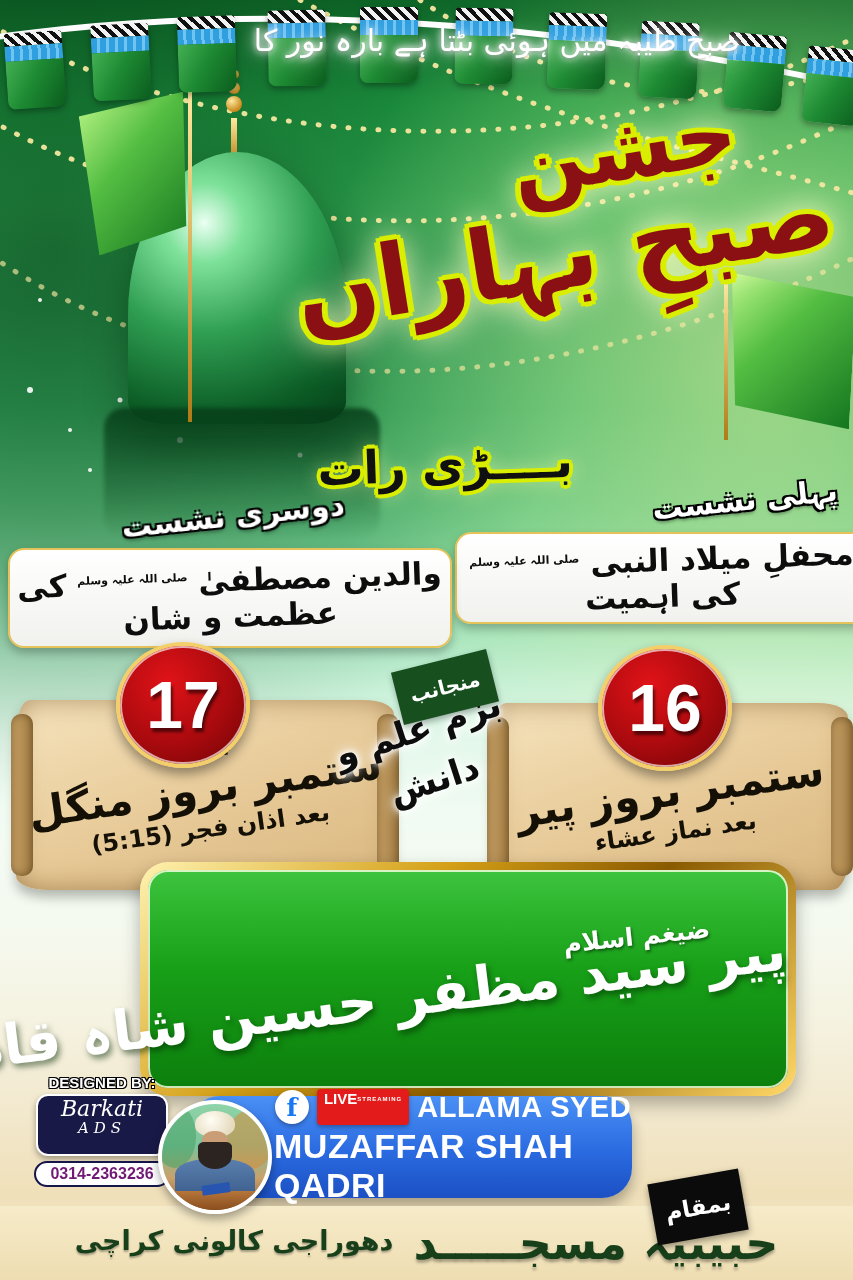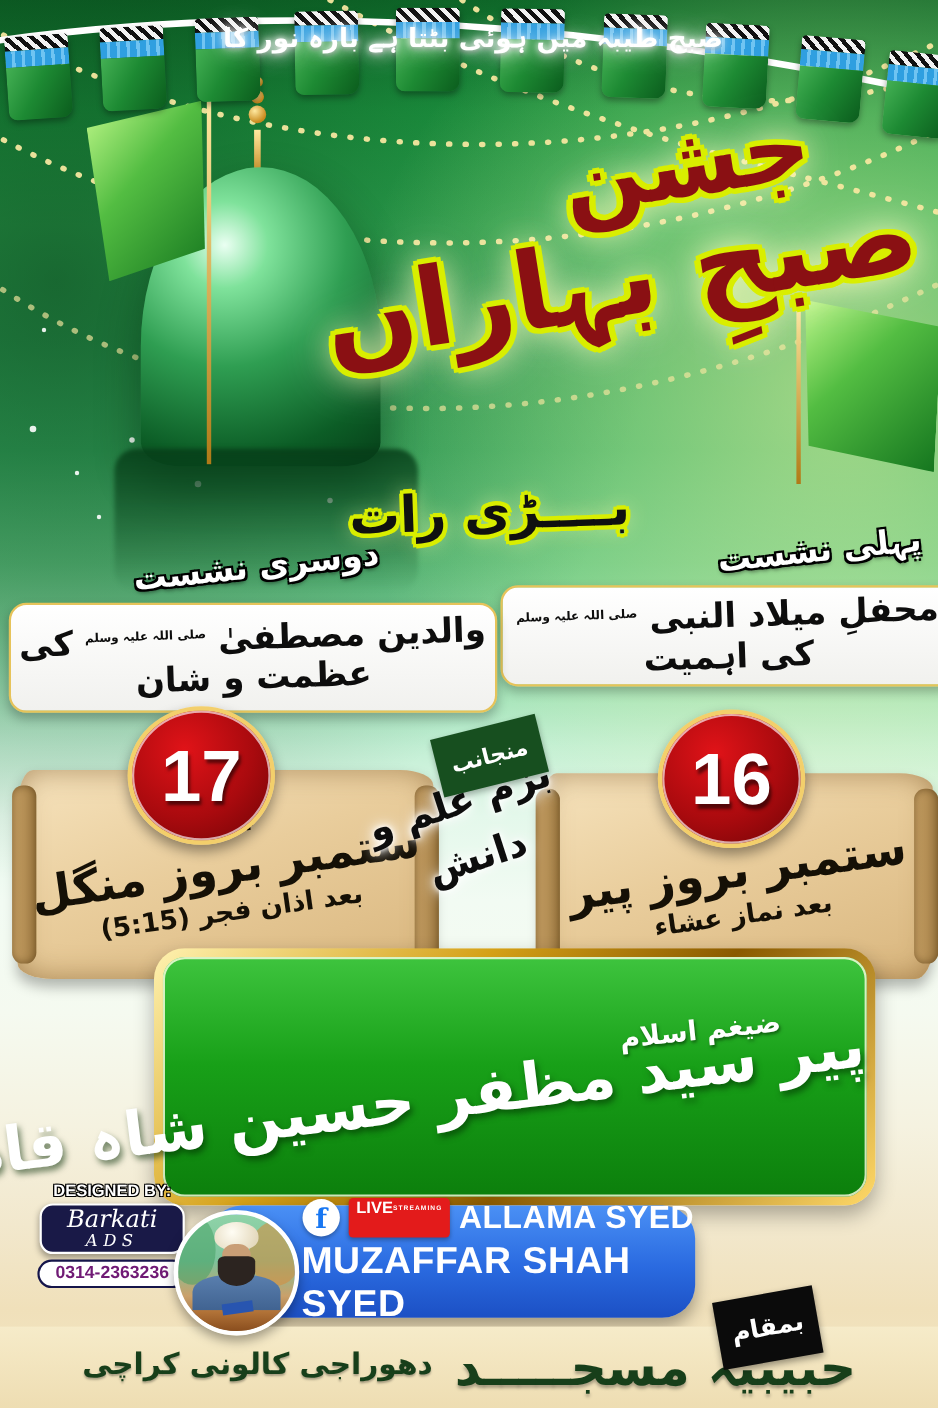--- a/index.html
+++ b/index.html
@@ -36,22 +36,22 @@
   .gflag .cloth{position:absolute;background:linear-gradient(135deg,#b9f585 0%,#53bd42 40%,#15761f 100%);}
   .gflag .pole{position:absolute;background:linear-gradient(180deg,#ffe9a0,#b07a17);width:4px;}
   .gflag-left{left:84px;top:92px;width:120px;height:340px;}
   .gflag-left .cloth{left:0;top:4px;width:106px;height:156px;clip-path:polygon(0 10%,100% 0,92% 86%,8% 100%);transform:rotate(-5deg);}
   .gflag-left .pole{left:104px;top:0;height:330px;}
   .gflag-right{left:722px;top:272px;width:131px;height:170px;}
   .gflag-right .cloth{left:6px;top:4px;width:125px;height:150px;clip-path:polygon(0 0,100% 12%,100% 100%,8% 88%);transform:rotate(3deg);}
   .gflag-right .pole{left:2px;top:0;height:168px;}
 
   
-  .verse{left:120px;top:16px;width:620px;z-index:3;text-align:center;color:#fff;font-weight:700;
-         font-size:24px;line-height:1.65;
+  .verse{left:120px;top:16px;width:620px;z-index:3;color:#fff;font-weight:400;
+         font-size:30px;line-height:1.65;
          text-shadow:0 0 6px #fff,0 0 14px #fff,0 0 24px rgba(255,255,255,.85),0 2px 2px rgba(0,0,0,.25);}
 
   
   .title{left:270px;top:120px;width:575px;z-index:3;text-align:center;transform:rotate(-9deg);
          color:#8a1013;font-weight:700;line-height:.95;}
   .title .t1{font-size:86px;padding-left:150px;}
   .title .t2{font-size:98px;margin-top:6px;}
   .title .t1,.title .t2{
      text-shadow:-4px -4px 0 #d9ee00,4px -4px 0 #d9ee00,-4px 4px 0 #d9ee00,4px 4px 0 #d9ee00,
                  0 -5px 0 #d9ee00,0 5px 0 #d9ee00,-6px 0 0 #d9ee00,6px 0 0 #d9ee00,
@@ -119,21 +119,21 @@
   .banner .hono{position:absolute;right:78px;top:52px;color:#fff;font-size:25px;font-weight:700;
      transform:rotate(-6deg);text-shadow:1px 2px 3px rgba(0,40,0,.6);}
   .banner .bigname{position:absolute;left:0;right:0;top:86px;text-align:center;transform:rotate(-7deg);
      color:#fff;font-size:56px;font-weight:700;text-shadow:2px 4px 6px rgba(0,40,0,.55);white-space:nowrap;}
 
   
   .designer{left:26px;top:1074px;width:152px;z-index:4;text-align:center;}
   .designer .lbl{font-family:"Liberation Sans",sans-serif;font-size:15px;font-weight:700;color:#fff;
      text-shadow:-1px -1px 0 #000,1px -1px 0 #000,-1px 1px 0 #000,1px 1px 0 #000;}
   .designer .box{margin:3px auto 0;width:128px;background:#191947;border:2px solid #fff;border-radius:12px;
-     padding:2px 0 1px;box-shadow:0 3px 6px rgba(0,0,0,.35);}
+     padding:2px 0 17px;box-shadow:0 3px 6px rgba(0,0,0,.35);}
   .designer .brand{font-family:"DejaVu Serif",serif;font-style:italic;font-size:22px;color:#fff;line-height:1;}
   .designer .brand2{font-family:"DejaVu Serif",serif;font-style:italic;font-size:15px;letter-spacing:5px;color:#fff;line-height:1.1;}
   .designer .phone{margin:5px auto 0;width:132px;background:#fff;border:2px solid #15154a;border-radius:13px;
      font-family:"Liberation Sans",sans-serif;font-size:16px;font-weight:700;color:#701a75;padding:2px 0;}
 
   
   .livebar{left:190px;top:1096px;width:442px;height:102px;z-index:3;border-radius:30px;
      background:linear-gradient(180deg,#4a90f5 0%,#2a6ae0 55%,#1c50c4 100%);
      box-shadow:0 8px 14px rgba(0,0,0,.3);color:#fff;font-family:"Liberation Sans",sans-serif;
      display:flex;flex-direction:column;align-items:center;justify-content:center;padding-left:84px;box-sizing:border-box;}
@@ -339,21 +339,21 @@
 
   <div class="abs livebar">
     <div class="lrow">
       <div class="fb">f</div>
       <div class="livebadge">
         <span class="lv">LIVE</span>
         <span class="st">STREAMING</span>
       </div>
       <span class="lname1">ALLAMA SYED</span>
     </div>
-    <div class="lname2">MUZAFFAR SHAH SYED</div>
+    <div class="lname2">MUZAFFAR SHAH QADRI</div>
   </div>
 
   <div class="abs photo">
     <div class="ph-blob1"></div>
     <div class="ph-blob2"></div>
     <div class="ph-robe"></div>
     <div class="ph-turban"></div>
     <div class="ph-face"></div>
     <div class="ph-beard"></div>
     <div class="ph-desk"></div>

